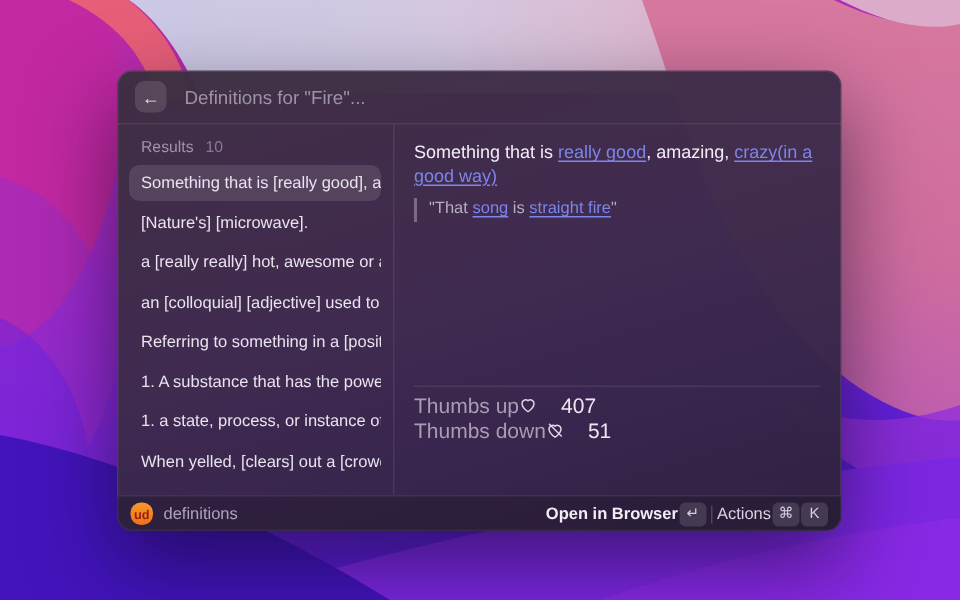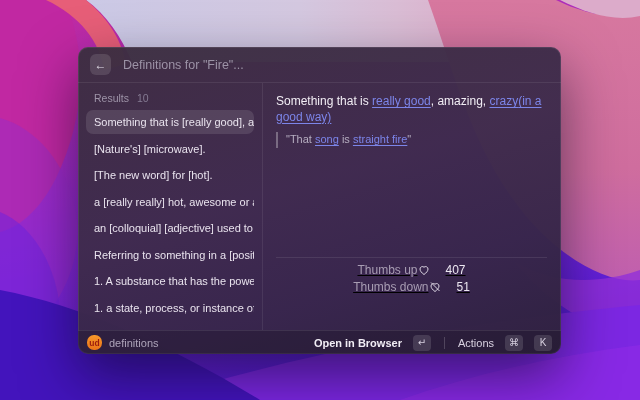--- a/index.html
+++ b/index.html
@@ -24,31 +24,31 @@
   .list-item { height:24px; margin-bottom:2.5px; display:flex; align-items:center; padding:0 8px;
                border-radius:7px; color:#e9e3ee; font-size:11px; white-space:nowrap; overflow:hidden; }
   .list-item.selected { background:rgba(255,255,255,.11); }
   .detail-pane { flex:1; display:flex; flex-direction:column; padding:11px 14px 0 13px; overflow:hidden; }
   .definition { font-size:12px; line-height:1.3; color:#f2eef5; }
   .link { color:#7c85e9; text-decoration:underline; text-underline-offset:2px; cursor:pointer; }
   .quote { margin-top:7px; border-left:2px solid rgba(255,255,255,.3); padding-left:8px;
            color:#b6aec0; font-size:11px; line-height:1.45; }
   .spacer { flex:1; }
   .section { border-top:1px solid rgba(255,255,255,.09); padding:3px 0; }
-  .meta-row { height:17.5px; display:flex; align-items:center; justify-content:center; font-size:12px;text-decoration:underline; }
+  .meta-row { height:17.5px; display:flex; align-items:center; justify-content:flex-start; font-size:14px; }
   .meta-label { color:#a89db3; }
   .meta-value { color:#ece7f1; display:flex; align-items:center; gap:16px; }
   .meta-value svg { display:block; color:#ddd6e4; }
   .bottom-pad { height:31px; }
   .footer { height:24px; border-top:1px solid rgba(255,255,255,.09); background:rgba(26,19,34,.32);
             display:flex; align-items:center; padding:0 9px; gap:7px; }
   .ud-badge { width:15px; height:15px; border-radius:7px; background:linear-gradient(180deg,#f6992b,#ec7218);
               color:#9c1c0d; font-weight:700; font-size:8.5px; display:flex; align-items:center; justify-content:center; }
   .footer-cmd { color:#aea4ba; font-size:11px; }
-  .footer-right { margin-left:auto; display:flex; align-items:center; gap:11px; }
+  .footer-right { margin-left:auto; display:flex; align-items:center; gap:1px; }
   .primary-action { color:#f1edf5; font-size:11px; font-weight:600; }
   .actions-label { color:#d9d2e1; font-size:11px; font-weight:400; }
   .key-badge { min-width:18px; height:16px; padding:0 4px; border-radius:4px; background:rgba(255,255,255,.13);
                color:#d6cfde; font-size:10px; display:flex; align-items:center; justify-content:center; }
   .vsep { width:1px; height:12px; background:rgba(255,255,255,.18); margin:0 2px; }
 </style>
 </head>
 <body>
 
 <svg class="wallpaper" viewBox="0 0 640 400" preserveAspectRatio="none">
@@ -90,21 +90,20 @@
   <div class="body">
 
     <div class="list-pane">
       <div class="results-hdr">
         <span class="results-label">Results</span>
         <span class="results-count">10</span>
       </div>
       <div id="results-list">
           <div class="list-item selected">Something that is [really good], ama...</div>
           <div class="list-item">[Nature's] [microwave].</div>
-          <div class="list-item">[The new word] for [hot].</div>
           <div class="list-item">a [really really] hot, awesome or ama...</div>
           <div class="list-item">an [colloquial] [adjective] used to de...</div>
           <div class="list-item">Referring to something in a [positive...</div>
           <div class="list-item">1.  A substance that has the power t...</div>
           <div class="list-item">1. a state, process, or instance of [co...</div>
           <div class="list-item">When yelled, [clears] out a [crowded...</div>
         </div>
     </div>
 
     <div class="detail-pane">

